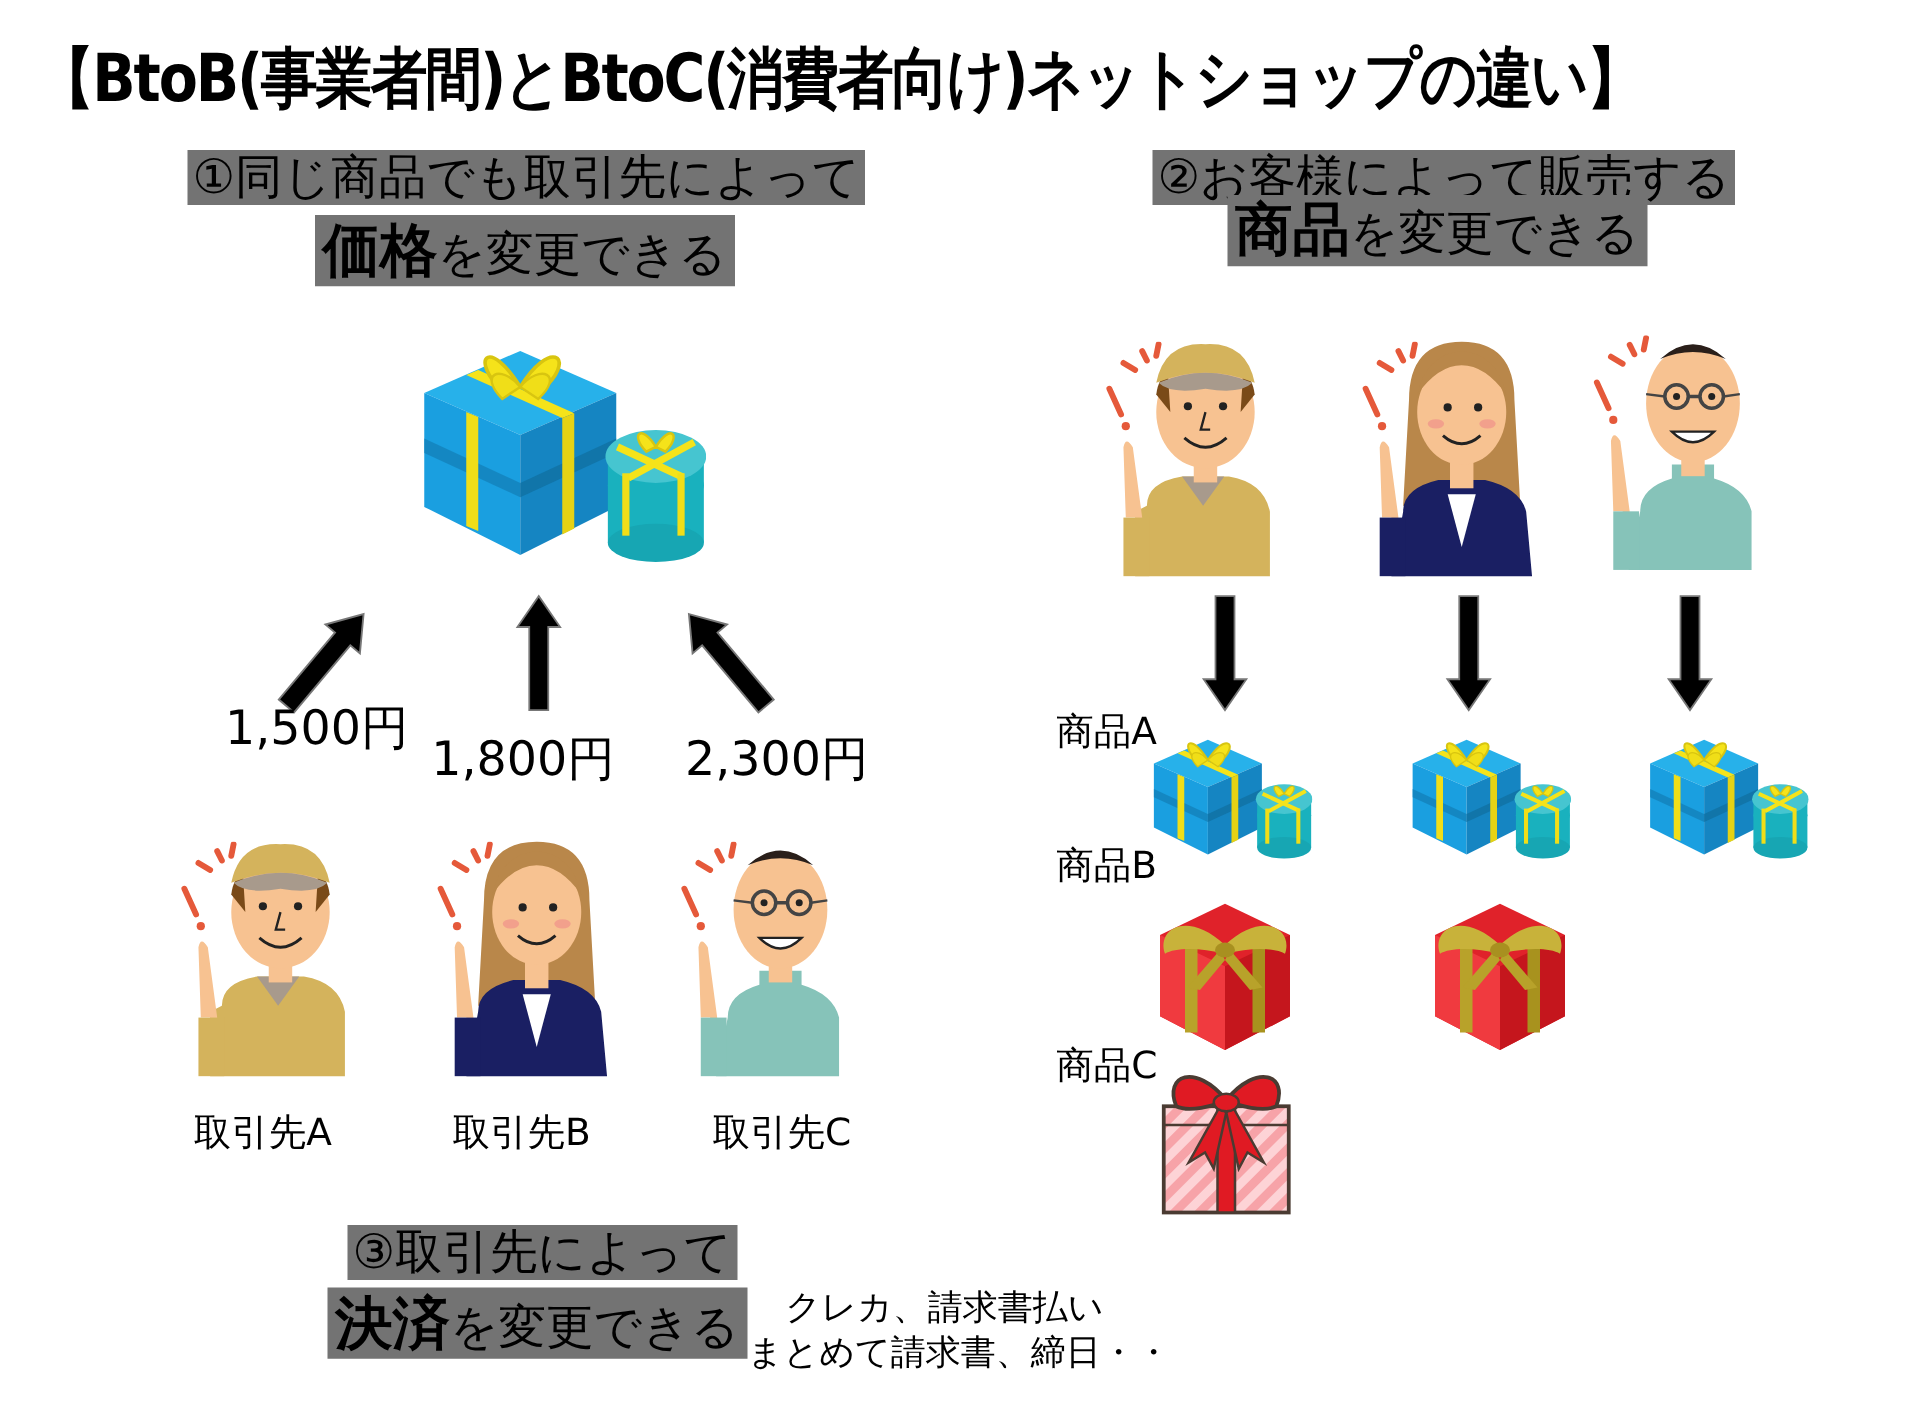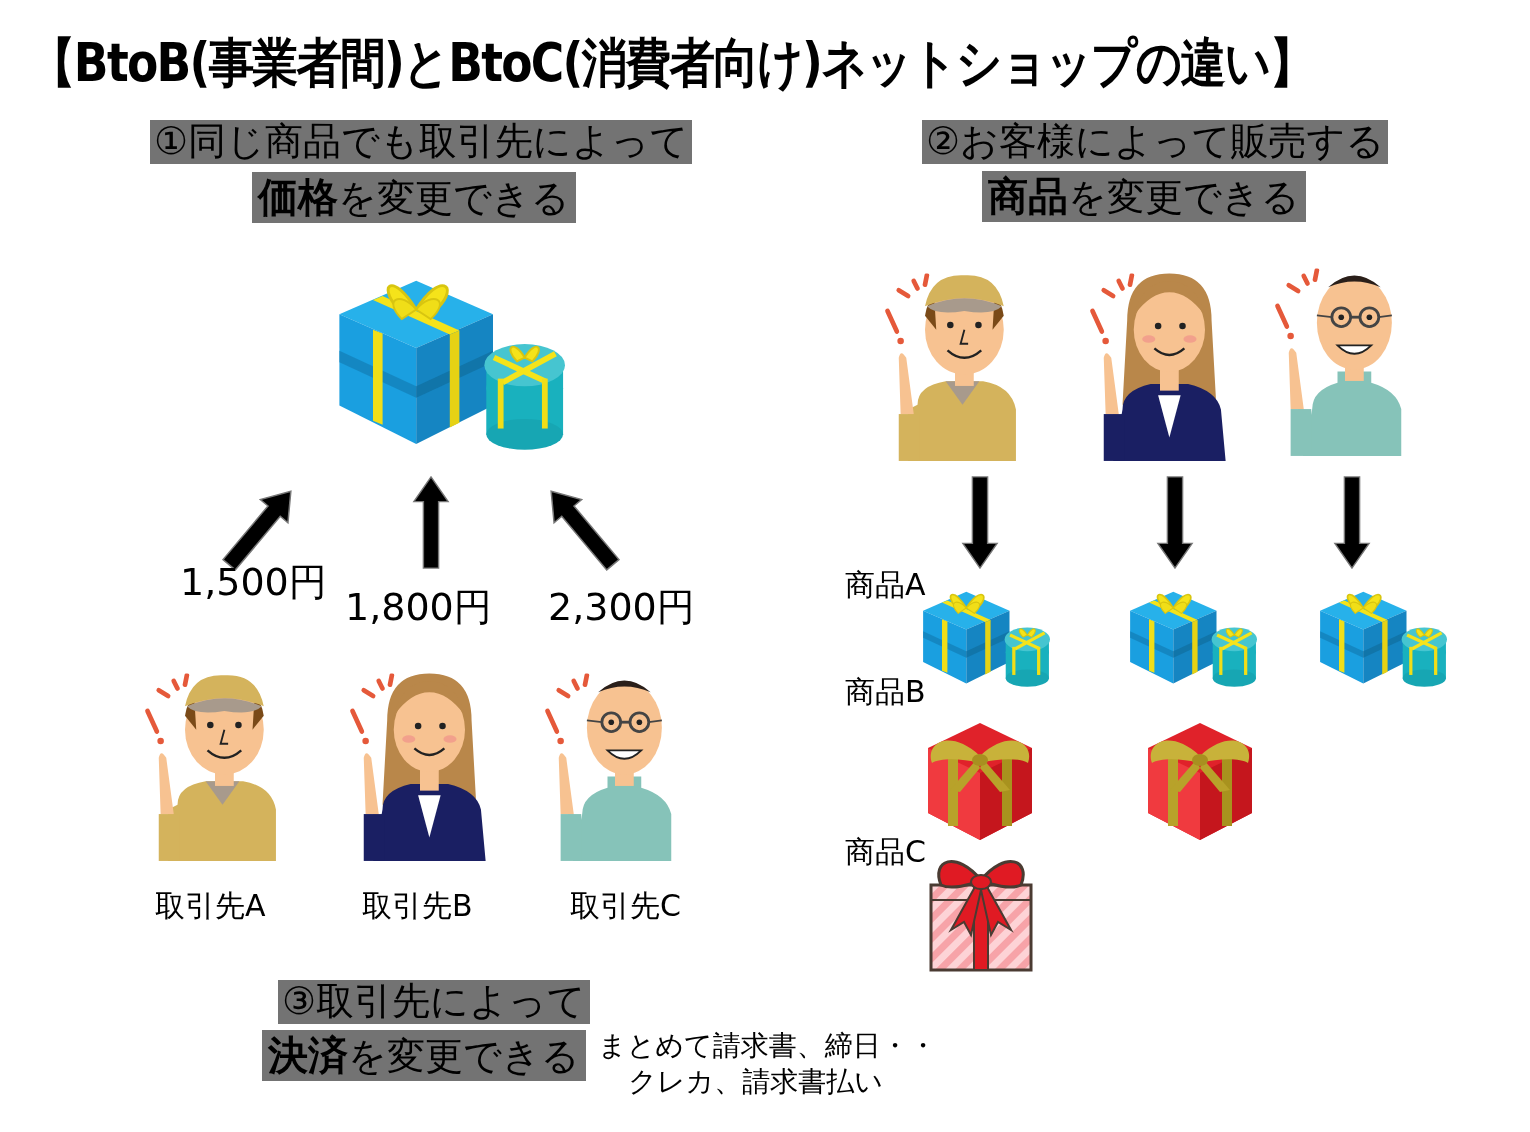--- a/index.html
+++ b/index.html
@@ -4,21 +4,21 @@
 <style>
   html, body { margin: 0; padding: 0; background: #ffffff; }
   body { width: 1530px; height: 1132px; position: relative; overflow: hidden;
          font-family: "DejaVu Sans", "Liberation Sans", sans-serif; color: #000; }
   .abs { position: absolute; }
   .title { left: 30px; top: 28px; width: 1480px; font-size: 53px; font-weight: bold;
            letter-spacing: -2px; white-space: nowrap; transform: scaleX(0.86); transform-origin: left top; }
   .hl { background: #737373; display: inline-block; line-height: 1.15; }
   .hl-line1 { font-size: 38px; padding: 0 4px; white-space: nowrap; }
   .hl-line2 { font-size: 38px; padding: 2px 6px; white-space: nowrap; }
-  .hl-line2 .big { font-size: 40px; font-weight: bold; }
+  .hl-line2 .big { font-size: 46px; font-weight: bold; }
   .price { font-size: 38px; white-space: nowrap; }
   .label { font-size: 30px; white-space: nowrap; }
   .note { font-size: 28px; white-space: nowrap; text-align: center; line-height: 1.3; }
   svg { display: block; }
 </style>
 </head>
 <body>
 
 <svg width="0" height="0" style="position:absolute">
   <defs>
@@ -148,21 +148,21 @@
 <div class="abs" style="left:150px; top:120px;">
   <span class="hl hl-line1">①同じ商品でも取引先によって</span>
 </div>
 <div class="abs" style="left:252px; top:172px;">
   <span class="hl hl-line2"><span class="big">価格</span><span>を変更できる</span></span>
 </div>
 
 <div class="abs" style="left:922px; top:120px;">
   <span class="hl hl-line1">②お客様によって販売する</span>
 </div>
-<div class="abs" style="left:982px; top:171px;">
+<div class="abs" style="left:982px; top:156px;font-family:Liberation Serif, serif;">
   <span class="hl hl-line2"><span class="big">商品</span><span>を変更できる</span></span>
 </div>
 
 <div class="abs" style="left:325px; top:260px;">
   <svg width="240" height="195">
       <use href="#gift-blue"></use>
     </svg>
 </div>
 
 <div class="abs" style="left:240px; top:478px; transform: rotate(40deg); transform-origin: center;">
@@ -274,15 +274,15 @@
     </svg>
 </div>
 
 <div class="abs" style="left:278px; top:980px;border-radius:17px;">
   <span class="hl hl-line1">③取引先によって</span>
 </div>
 <div class="abs" style="left:262px; top:1030px;">
   <span class="hl hl-line2"><span class="big">決済</span><span>を変更できる</span></span>
 </div>
 <div class="abs note" style="left:598px; top:1028px; width:315px;">
+  <div>クレカ、請求書払い</div>
   <div>まとめて請求書、締日・・</div>
-  <div>クレカ、請求書払い</div>
 </div>
 
 </body></html>

